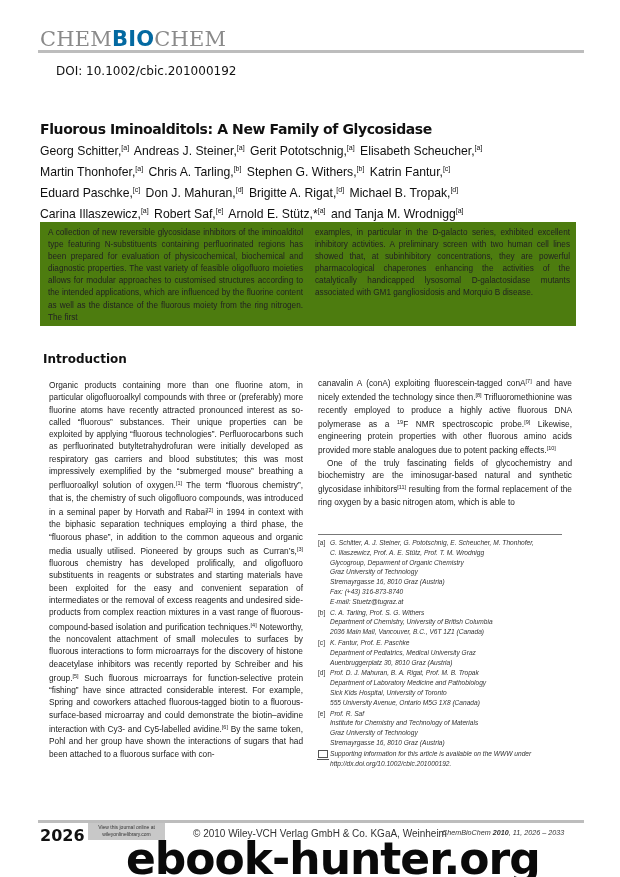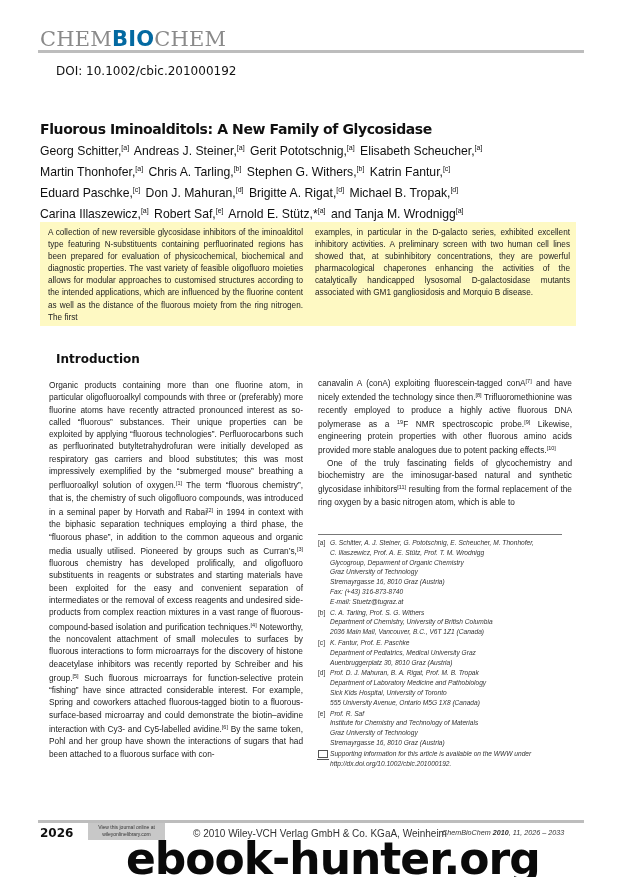--- a/index.html
+++ b/index.html
@@ -20,29 +20,29 @@
     letter-spacing: -0.4px;
     margin-top: 28px;
   }
   .authors {
     position: absolute; left: 40px; top: 139px; width: 560px;
     font-family: "Liberation Sans", sans-serif; font-size: 12.2px; line-height: 17px; color: #111;
   }
   .authors sup { font-size: 7px; vertical-align: 5px; margin-right: 2px; }
   .abstract-box {
     position: absolute; left: 40px; top: 222px; width: 536px; height: 104px;
-    background: #fef9c3; box-sizing: border-box; padding: 5px 6px 0 8px;
+    background: #4d7c0f; box-sizing: border-box; padding: 5px 6px 0 8px;
     display: flex; gap: 12px;
   }
   .abstract-col {
     width: 262px; font-family: "Liberation Sans", sans-serif; font-size: 8.2px; line-height: 12.1px;
     text-align: justify; color: #222;
   }
   .section-heading {
-    position: absolute; left: 56px; top: 352px; font-weight: bold; font-size: 12px; color: #111;
+    position: absolute; left: 43px; top: 352px; font-weight: bold; font-size: 12px; color: #111;
   }
   .col {
     position: absolute; font-family: "Liberation Sans", sans-serif; font-size: 8.3px; line-height: 12.3px;
     text-align: justify; color: #222;
   }
   .col-left { left: 49px; top: 379px; width: 254px; }
   .col-right { left: 318px; top: 375px; width: 254px; }
   .col p { margin: 0; }
   .col p.indent { text-indent: 9px; }
   .col sup { font-size: 5.5px; vertical-align: 3px; }
@@ -53,21 +53,21 @@
   }
   .affil { display: flex; margin-bottom: 1px; }
   .affil-label { width: 12px; font-style: normal; flex: none; }
   .affil-body div { white-space: nowrap; }
   .support-icon {
     width: 10px; height: 8px; border: 1px solid #555; box-sizing: border-box; margin-top: 1px; margin-right: 2px; flex: none;
     position: relative;
   }
   .support-icon::after { content: ""; position: absolute; left: -2px; bottom: -3px; width: 12px; height: 1px; background: #555; }
   .footer-rule { position: absolute; left: 38px; top: 820px; width: 546px; height: 3px; background: #bdbdbd; }
-  .page-number { position: absolute; left: 40px; top: 826px; font-weight: bold; font-size: 12px; color: #111; }
+  .page-number { position: absolute; left: 40px; top: 826px; font-weight: bold; font-size: 16px; color: #111; }
   .view-online {
     position: absolute; left: 88px; top: 823px; width: 77px; height: 17px; background: #c8c8c8;
     font-family: "Liberation Sans", sans-serif; font-size: 5px; line-height: 7px; text-align: center; color: #333; padding-top: 1px; box-sizing: border-box;
   }
   .copyright { position: absolute; left: 193px; top: 828px; font-family: "Liberation Sans", sans-serif; font-size: 10px; color: #333; }
   .citation { position: absolute; left: 442px; top: 828px; font-family: "Liberation Sans", sans-serif; font-style: italic; font-size: 7.2px; color: #333; }
   .watermark {
     position: absolute; left: 126px; top: 833px; font-family: "DejaVu Sans", sans-serif; font-weight: bold;
     font-size: 44px; color: #0a0a0a; letter-spacing: -1px; line-height: 52px;
   }

